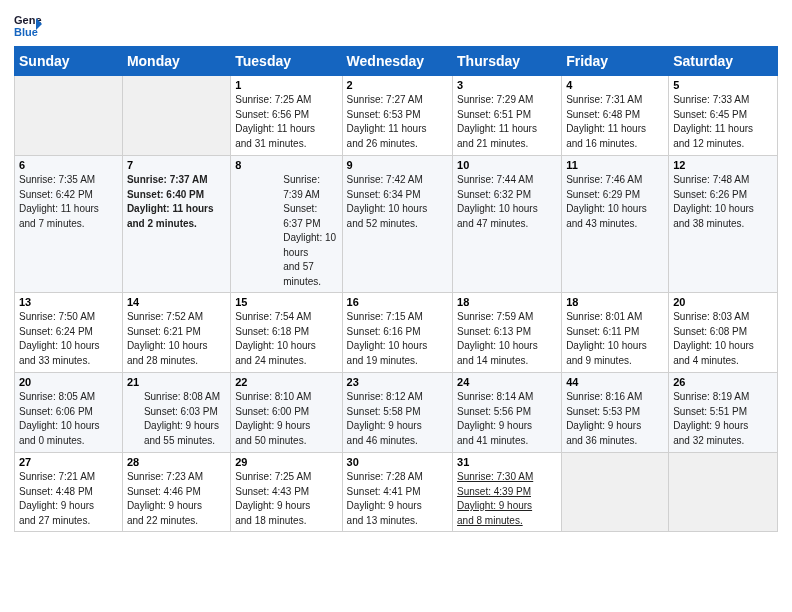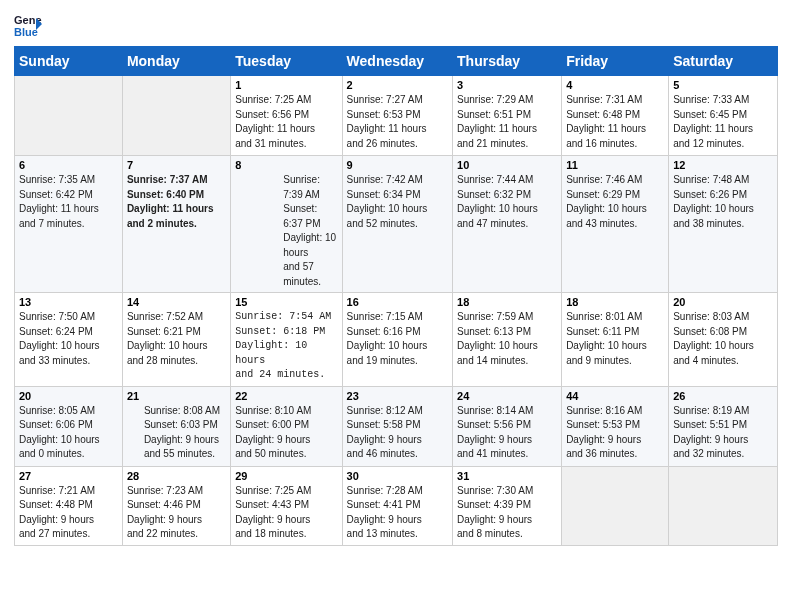--- a/index.html
+++ b/index.html
@@ -221,21 +221,21 @@
           </td>
           <td>
             <span class="day-num">14</span>
             <div class="day-info" style="white-space: pre-line;">Sunrise: 7:52 AM
 Sunset: 6:21 PM
 Daylight: 10 hours
 and 28 minutes.</div>
           </td>
           <td>
             <span class="day-num">15</span>
-            <div class="day-info" style="white-space: pre-line; font-family: Liberation Mono, monospace;">Sunrise: 7:54 AM
+            <div class="day-info" style="white-space: pre-line;">Sunrise: 7:54 AM
 Sunset: 6:18 PM
 Daylight: 10 hours
 and 24 minutes.</div>
           </td>
           <td>
             <span class="day-num">16</span>
             <div class="day-info" style="white-space: pre-line;">Sunrise: 7:15 AM
 Sunset: 6:16 PM
 Daylight: 10 hours
 and 19 minutes.</div>
@@ -337,21 +337,21 @@
           </td>
           <td>
             <span class="day-num">30</span>
             <div class="day-info" style="white-space: pre-line;">Sunrise: 7:28 AM
 Sunset: 4:41 PM
 Daylight: 9 hours
 and 13 minutes.</div>
           </td>
           <td>
             <span class="day-num">31</span>
-            <div class="day-info" style="white-space: pre-line;">Sunrise: 7:30 AM
+            <div class="day-info" style="white-space: pre-line; text-decoration: underline;">Sunrise: 7:30 AM
 Sunset: 4:39 PM
 Daylight: 9 hours
 and 8 minutes.</div>
           </td>
           <td class="empty"></td>
           <td class="empty"></td>
         </tr>
       </tbody>
   </table>
 </div>

